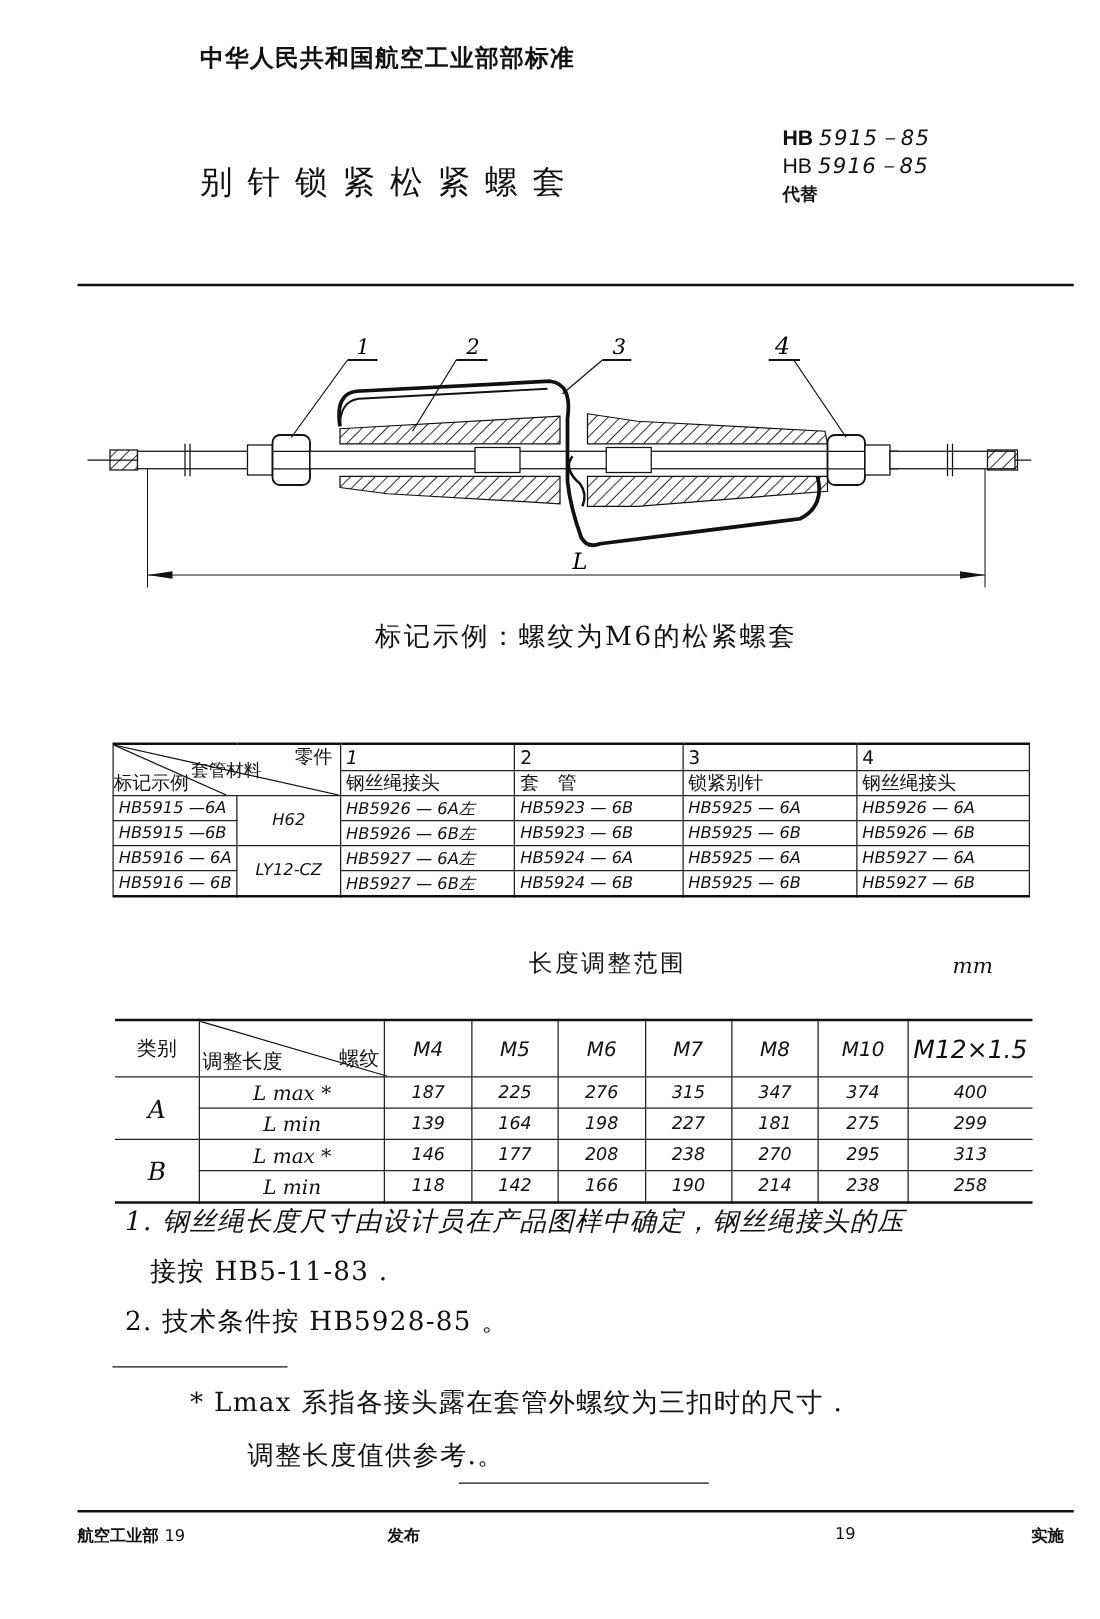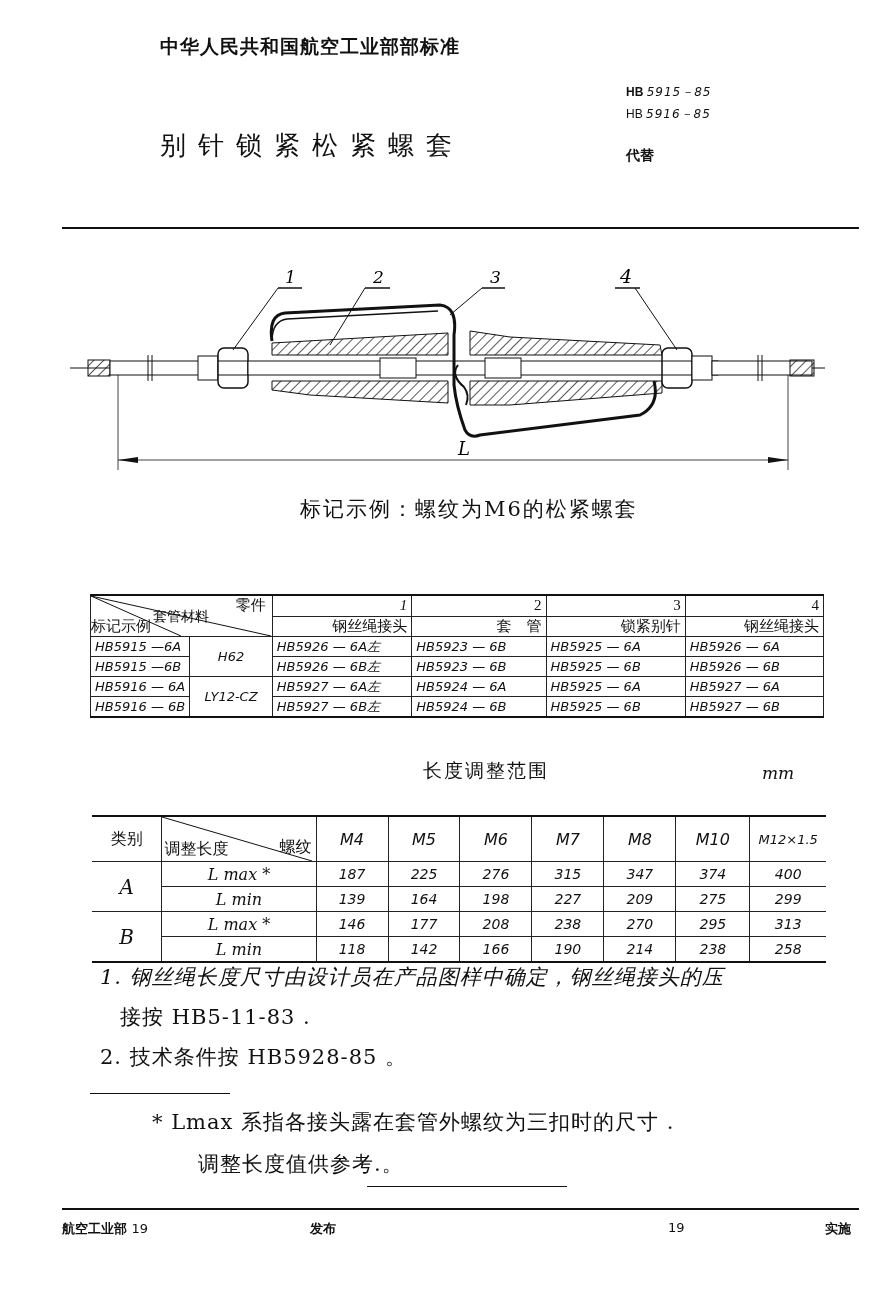--- a/index.html
+++ b/index.html
@@ -1,31 +1,31 @@
 <!DOCTYPE html>
 <html><head>
 <meta charset="utf-8">
 <style>
   html,body{margin:0;padding:0;background:#fff;}
   body{width:880px;height:1295px;position:relative;overflow:hidden;color:#111;font-family:"DejaVu Sans",sans-serif;}
   .abs{position:absolute;}
   .hdr-org{left:160px;top:34px;font-size:19px;font-weight:bold;letter-spacing:1px;}
-  .std{left:626px;font-size:12px;font-family:"Liberation Sans",sans-serif;}
+  .std{left:626px;font-size:17px;font-family:"Liberation Sans",sans-serif;margin-top:15px;}
   .std b{font-weight:bold;}
   .std span.n{font-style:italic;font-family:"DejaVu Sans",sans-serif;font-weight:normal;letter-spacing:1px;}
   .replace{left:626px;top:147px;font-size:14px;font-weight:bold;}
   .title{left:160px;top:128px;font-size:26px;letter-spacing:12px;font-family:"DejaVu Serif",serif;font-weight:normal;}
   .hr-top{left:62px;top:227px;width:797px;height:2px;background:#111;}
   svg.drawing{position:absolute;left:40px;top:255px;}
   .caption{left:300px;top:495px;font-size:21px;letter-spacing:2px;font-family:"DejaVu Serif",serif;}
   table{border-collapse:collapse;position:absolute;font-family:"DejaVu Sans",sans-serif;}
   td,th{border:1px solid #222;padding:0 4px;font-weight:normal;white-space:nowrap;}
   .t1{left:90px;top:594px;width:734px;font-size:13px;}
   .t1 td{height:19px;font-style:italic;}
-  .t1 .cn{font-style:normal;text-align:right;font-size:15px;font-family:Liberation Serif, serif;}
+  .t1 .cn{font-style:normal;text-align:left;font-size:15px;}
   .t1 tr.thick-top td{border-top:2px solid #111;}
   .t1 .num{text-align:center;font-style:normal;}
   .diag{position:relative;}
   .t2-title{left:423px;top:758px;font-size:19px;letter-spacing:2px;font-family:"DejaVu Serif",serif;}
   .unit{left:762px;top:763px;font-size:17px;font-style:italic;font-family:"DejaVu Serif",serif;}
   .t2{left:92px;top:787px;width:734px;font-size:14px;margin-top:28px;}
   .t2 td{text-align:center;height:24px;font-style:italic;}
   .t2 .hd td{height:44px;font-size:16px;}
   .t2 .cat{font-style:normal;font-size:20px;font-family:"DejaVu Serif",serif;}
   .t2 .lbl{font-family:"DejaVu Serif",serif;font-size:16px;}
@@ -205,40 +205,40 @@
           </svg>
       <span style="position:absolute;right:4px;top:20px;font-style:normal;font-size:16px;">螺纹</span>
       <span style="position:absolute;left:2px;bottom:1px;font-style:normal;font-size:16px;">调整长度</span>
     </td>
     <td>M4</td>
     <td>M5</td>
     <td>M6</td>
     <td>M7</td>
     <td>M8</td>
     <td>M10</td>
-    <td style="border-right:none;font-size:13px;">M12×1.5</td>
+    <td style="border-right:none;font-size:20px;">M12×1.5</td>
   </tr>
   <tr>
     <td rowspan="2" class="cat italic" style="border-left:none;font-style:italic;">A</td>
     <td class="lbl">L max *</td>
     <td>187</td>
     <td>225</td>
     <td>276</td>
     <td>315</td>
     <td>347</td>
     <td>374</td>
     <td style="border-right:none;">400</td>
   </tr>
   <tr>
     <td class="lbl">L min</td>
     <td>139</td>
     <td>164</td>
     <td>198</td>
     <td>227</td>
-    <td>209</td>
+    <td>181</td>
     <td>275</td>
     <td style="border-right:none;">299</td>
   </tr>
   <tr>
     <td rowspan="2" class="cat" style="border-left:none;font-style:italic;">B</td>
     <td class="lbl">L max *</td>
     <td>146</td>
     <td>177</td>
     <td>208</td>
     <td>238</td>

